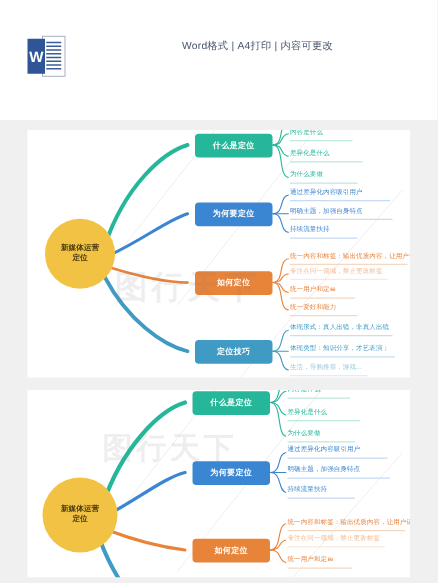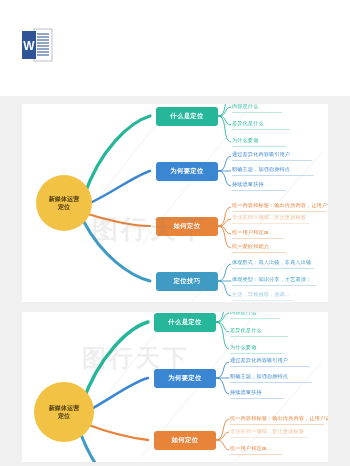--- a/index.html
+++ b/index.html
@@ -174,20 +174,21 @@
         <line x1="23" y1="24" x2="35" y2="24"></line>
         <line x1="23" y1="27" x2="35" y2="27"></line>
         <line x1="23" y1="30" x2="35" y2="30"></line>
         <line x1="23" y1="33" x2="35" y2="33"></line>
       </g>
       <rect x="8" y="9" width="14" height="28" fill="#2f5597"></rect>
       <text x="15" y="27.5" font-family="Liberation Sans, sans-serif" font-size="12" font-weight="bold" fill="#ffffff" text-anchor="middle">W</text>
     </svg>
 
     <div class="header-text">
+      <div class="header-sub">Word格式 | A4打印 | 内容可更改</div>
     </div>
   </div>
 
   <div class="panel" id="panel-top">
     <div class="map">
 
       <svg width="306" height="198" viewBox="0 0 306 198">
 
         <g stroke="#eeeeee" stroke-width="0.8" fill="none">
           <line x1="150" y1="0" x2="60" y2="115"></line>

